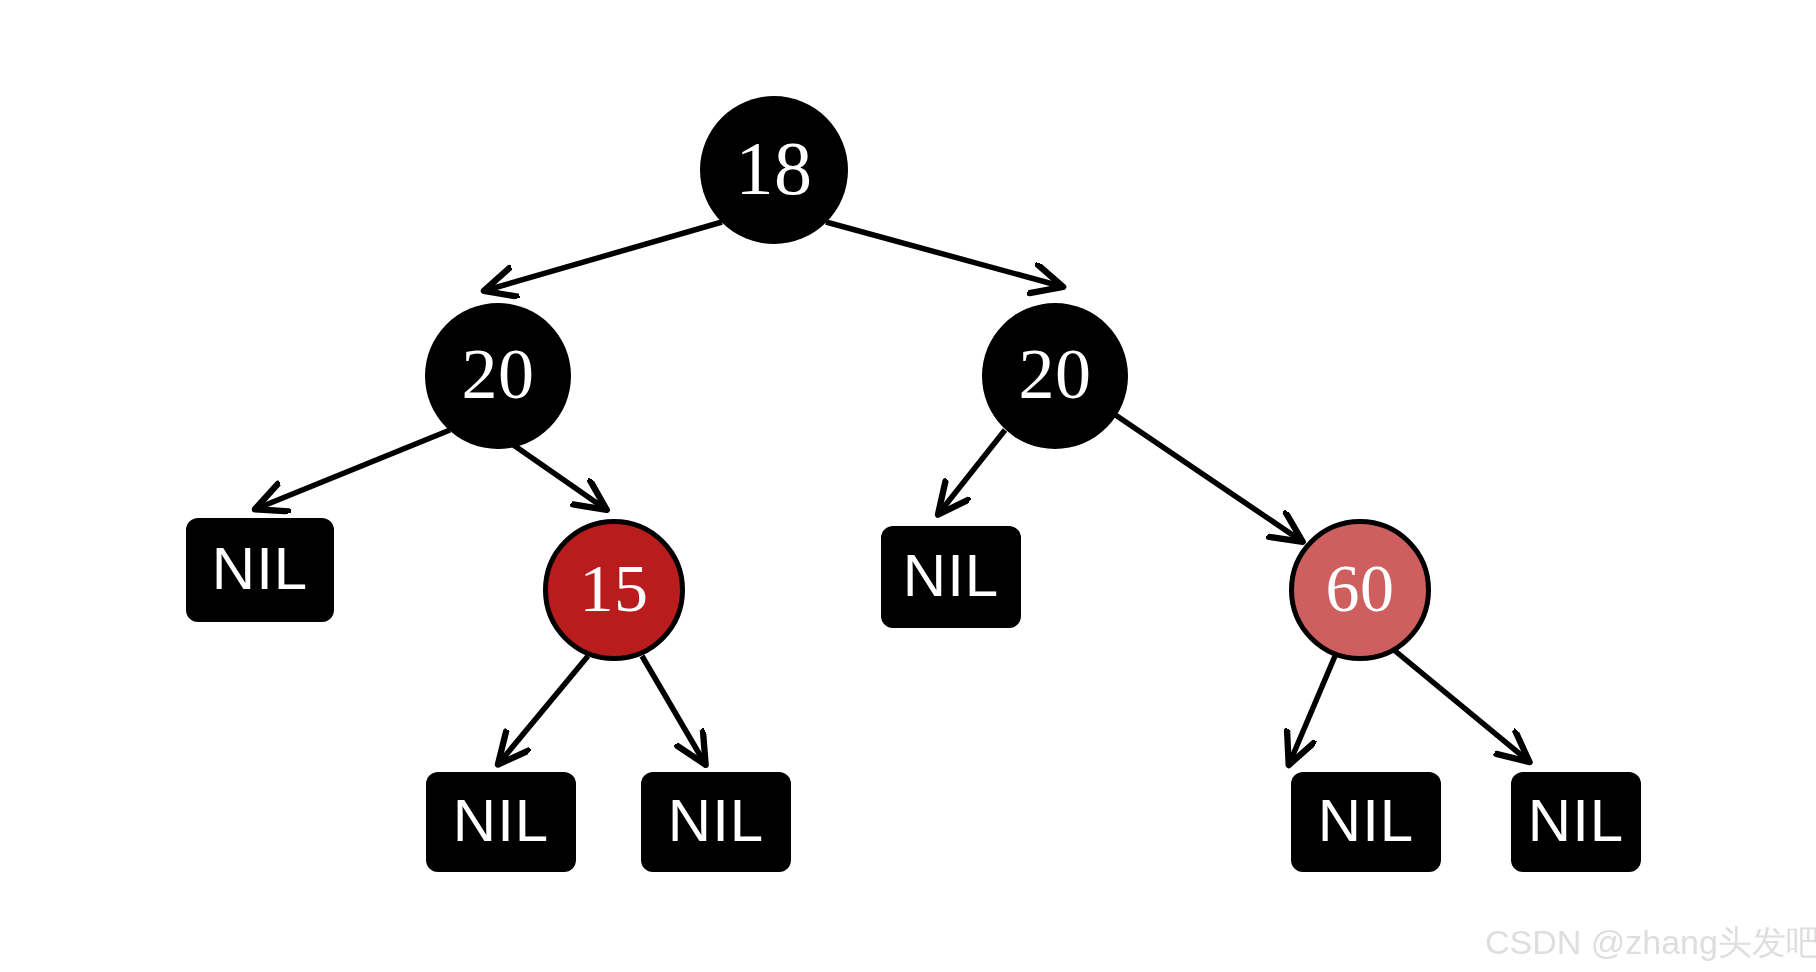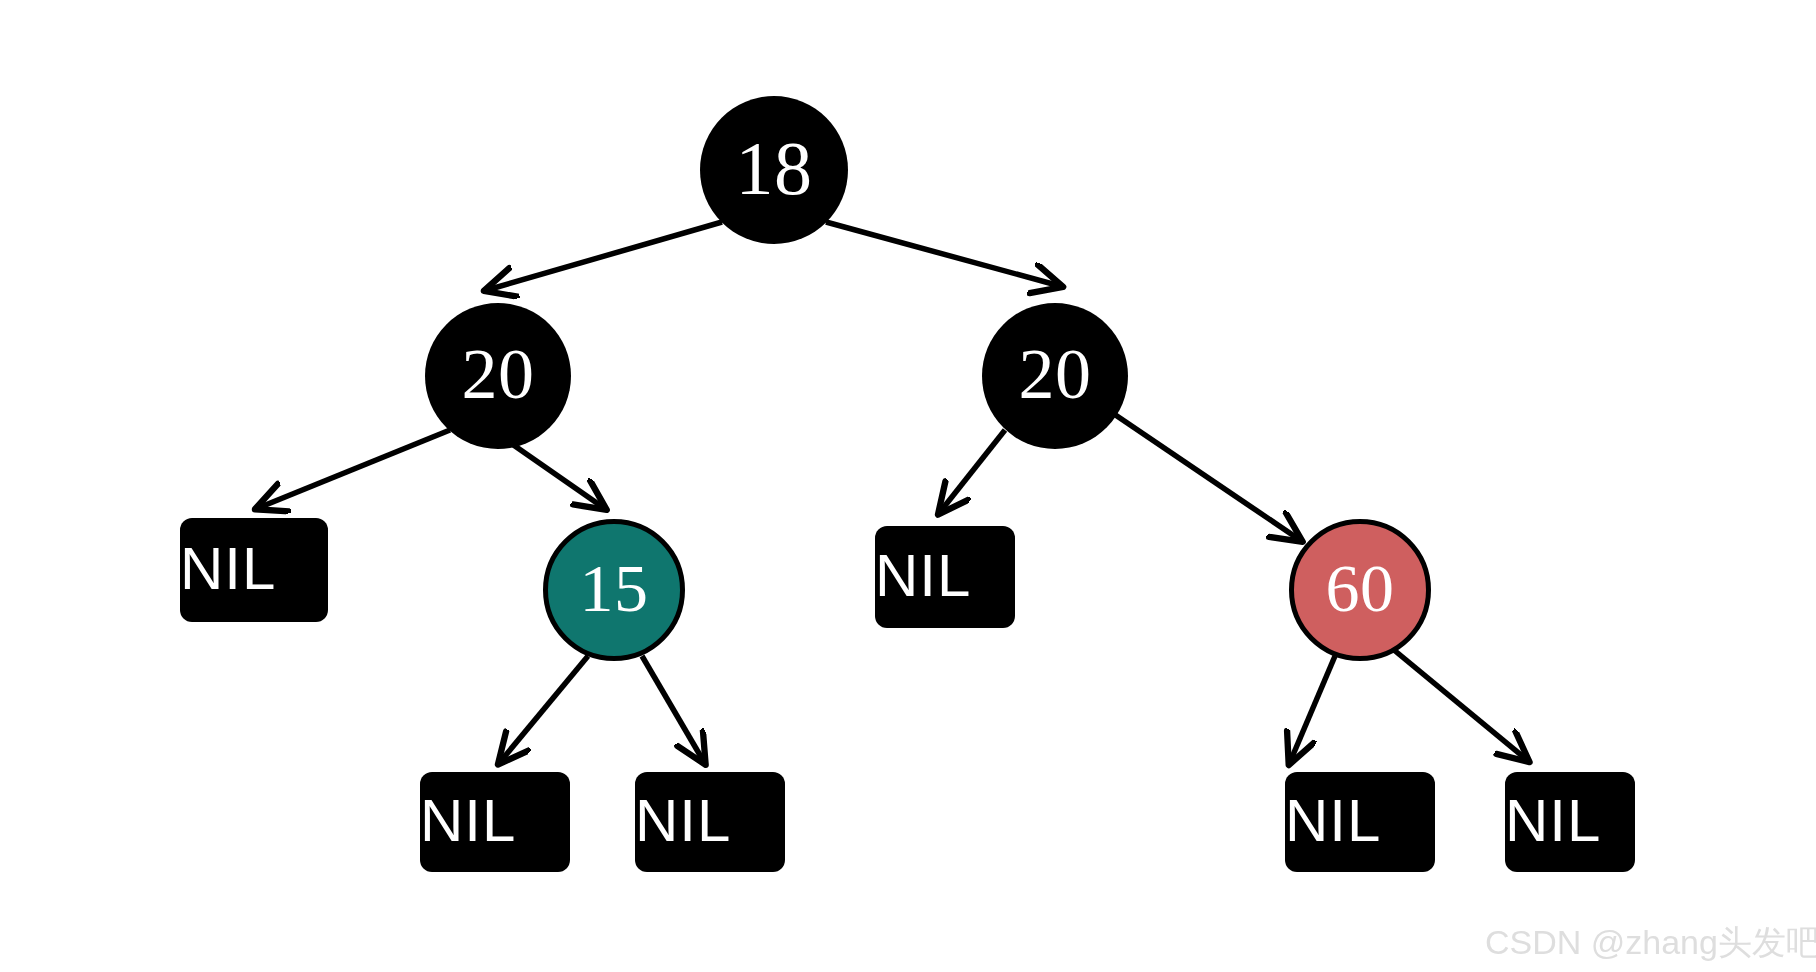--- a/index.html
+++ b/index.html
@@ -54,21 +54,22 @@
   }
 
   
   .nil {
     position: absolute;
     background: #000000;
     border-radius: 12px;
     box-sizing: border-box;
     display: flex;
     align-items: center;
-    justify-content: flex-start;
+    justify-content: center;
+    margin-left: 6px;
   }
   .nil .nil-label {
     font-family: "Liberation Sans", "DejaVu Sans", sans-serif;
     color: #ffffff;
     font-weight: 400;
     font-size: 60px;
     line-height: 1;
     letter-spacing: 1px;
     transform: translateY(-1px);
   }
@@ -111,21 +112,21 @@
   <div id="node-layer">
       <div class="node black" style="left: 700px; top: 96px; width: 148px; height: 148px; background: rgb(0, 0, 0); align-items: center;">
         <span class="node-label" style="font-size: 76px; color: rgb(255, 255, 255);">18</span>
       </div>
       <div class="node black" style="left: 425px; top: 303px; width: 146px; height: 146px; background: rgb(0, 0, 0);">
         <span class="node-label" style="font-size: 72px; color: rgb(255, 255, 255);">20</span>
       </div>
       <div class="node black" style="left: 982px; top: 303px; width: 146px; height: 146px; background: rgb(0, 0, 0);">
         <span class="node-label" style="font-size: 72px; color: rgb(255, 255, 255);">20</span>
       </div>
-      <div class="node red" style="left: 543px; top: 519px; width: 142px; height: 142px; background: #0f766e; border-color: rgb(0, 0, 0);">
+      <div class="node red" style="left: 543px; top: 519px; width: 142px; height: 142px; background: #b91c1c; border-color: rgb(0, 0, 0);">
         <span class="node-label" style="font-size: 68px; color: rgb(255, 255, 255);">15</span>
       </div>
       <div class="node red" style="left: 1289px; top: 519px; width: 142px; height: 142px; background: rgb(207, 95, 95); border-color: rgb(0, 0, 0);">
         <span class="node-label" style="font-size: 68px; color: rgb(255, 255, 255);">60</span>
       </div>
     </div>
 
   <div id="leaf-layer">
       <div class="nil" style="left: 180px; top: 518px; width: 148px; height: 104px; background: rgb(0, 0, 0);">
         <span class="nil-label" style="color: rgb(255, 255, 255);">NIL</span>

